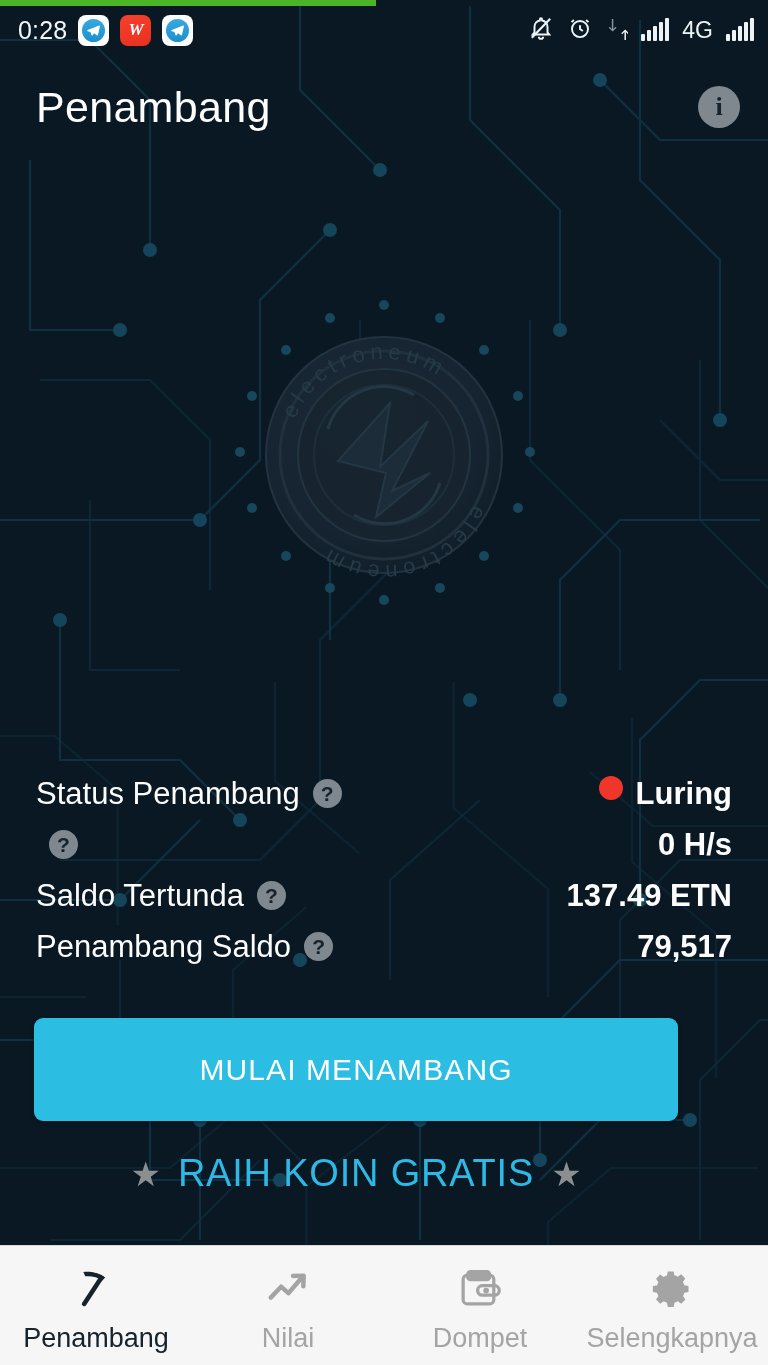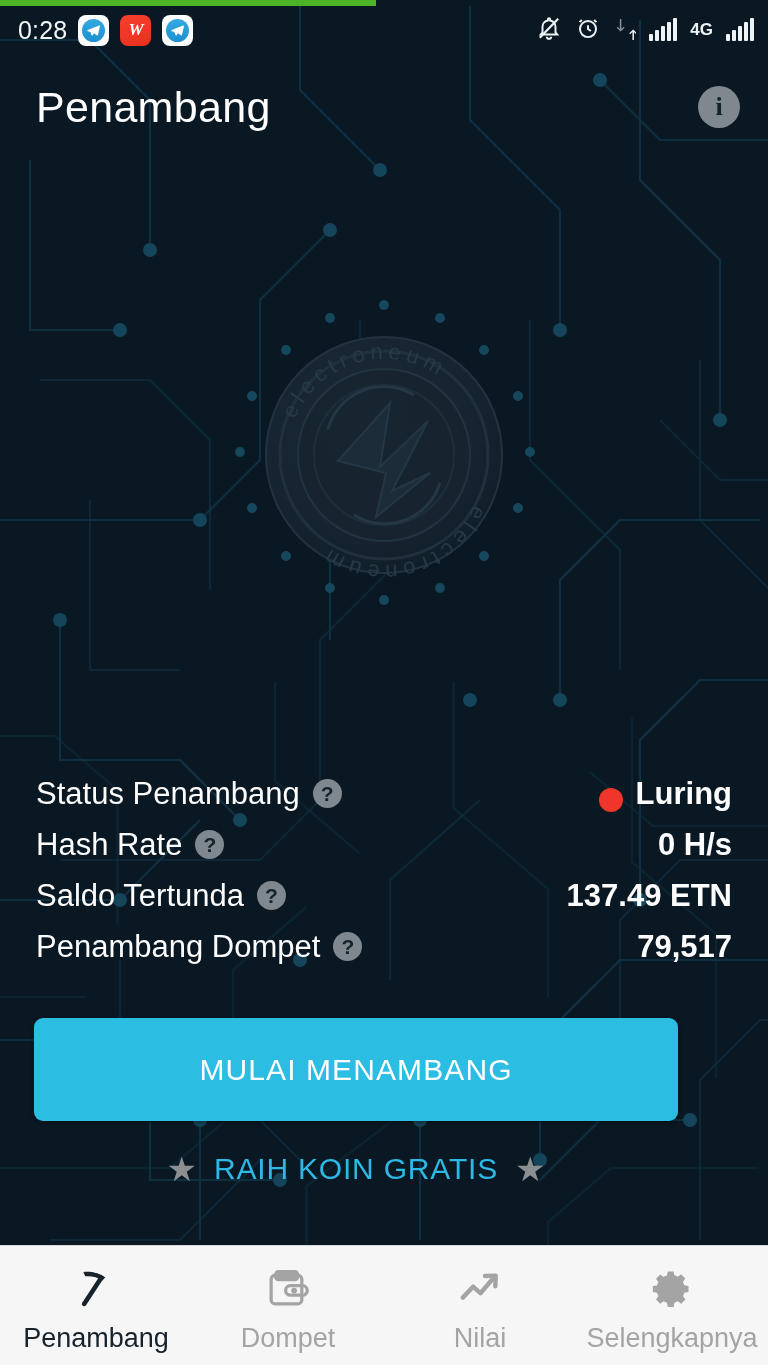--- a/index.html
+++ b/index.html
@@ -32,21 +32,21 @@
              display:flex; align-items:center; justify-content:center; }
   .appicon.tg { background:#fdfdfd; }
   .appicon.tg .disc { width:23px; height:23px; border-radius:50%;
       background:linear-gradient(180deg,#36a9e1,#1c8fd0);
       display:flex; align-items:center; justify-content:center; }
   .appicon.wp { background:linear-gradient(160deg,#f6402c,#e8301f); }
   .appicon.wp span { color:#fff; font-weight:bold; font-size:17px;
       font-family:"Liberation Serif", serif; font-style:italic; }
   .sig { display:flex; align-items:flex-end; gap:2px; height:22px; }
   .sig i { width:4px; background:#eef3f6; display:block; border-radius:1px; }
-  .net-label { font-size:17px; font-weight:bold; color:#eef3f6; letter-spacing:0; }
+  .net-label { font-size:23px; font-weight:normal; color:#eef3f6; letter-spacing:0; }
 
   
   .bg-layer { position:absolute; inset:0; z-index:1; background:#0a1823; }
   .bg-layer svg { position:absolute; inset:0; width:100%; height:100%; }
 
   
   .appbar {
     position:absolute; top:54px; left:0; width:768px; height:106px;
     display:flex; align-items:center; padding:0 28px 0 36px; z-index:30;
   }
@@ -65,38 +65,38 @@
   .stat-row { display:flex; align-items:center; height:51px; }
   .stat-label { font-size:31px; color:#fdfdfd; font-weight:400; white-space:nowrap; }
   .help {
     width:29px; height:29px; border-radius:50%; background:#7e888e;
     margin-left:13px; flex:0 0 auto; cursor:pointer;
     display:flex; align-items:center; justify-content:center;
   }
   .help span { color:#16222c; font-size:21px; font-weight:bold; line-height:1;
                font-family:"Liberation Sans", sans-serif; }
   .stat-value { margin-left:auto; font-size:31px; color:#fdfdfd; font-weight:bold;
-                display:flex; align-items:flex-end; white-space:nowrap; }
+                display:flex; align-items:flex-start; white-space:nowrap; }
   .dot { width:24px; height:24px; border-radius:50%; background:#f0362a;
          margin-right:13px; display:inline-block; }
 
   
   .cta-wrap { position:absolute; left:0; top:1018px; width:712px; z-index:30; padding:0 34px; }
   .cta-btn {
     width:100%; height:103px; border:none; border-radius:9px;
     background:#2cbde2; color:#ffffff; font-size:30px; letter-spacing:1.1px;
     font-family:"Liberation Sans", sans-serif; cursor:pointer;
     box-shadow:0 2px 4px rgba(0,0,0,.35);
   }
   .free-coins {
     margin-top:31px; display:flex; align-items:center; justify-content:center;
     gap:17px; cursor:pointer;
   }
   .free-coins .star { color:#8b8f92; font-size:34px; line-height:1; }
-  .free-coins .fc-label { color:#2eb8e6; font-size:30px; letter-spacing:.8px; }
+  .free-coins .fc-label { color:#2eb8e6; font-size:38px; letter-spacing:.8px; }
 
   
   .bottomnav {
     position:absolute; left:0; bottom:0; width:768px; height:120px;
     background:#f6f6f6; display:flex; z-index:30;
     border-top:1px solid #d9d9d9;
   }
   .nav-item {
     flex:1; display:flex; flex-direction:column; align-items:center;
     justify-content:center; gap:8px; cursor:pointer; padding-top:6px;
@@ -295,39 +295,38 @@
         <span class="stat-label">Status Penambang</span>
         <span class="help">
           <span>?</span>
         </span>
         <span class="stat-value">
           <span class="dot" style="background: rgb(240, 54, 42);"></span>
           <span>Luring</span>
         </span>
       </div>
       <div class="stat-row">
-        <span class="stat-label">Hash Rate</span>
         <span class="help">
           <span>?</span>
         </span>
         <span class="stat-value">
           <span>0 H/s</span>
         </span>
       </div>
       <div class="stat-row">
         <span class="stat-label">Saldo Tertunda</span>
         <span class="help">
           <span>?</span>
         </span>
         <span class="stat-value">
           <span>137.49 ETN</span>
         </span>
       </div>
       <div class="stat-row">
-        <span class="stat-label">Penambang Dompet</span>
+        <span class="stat-label">Penambang Saldo</span>
         <span class="help">
           <span>?</span>
         </span>
         <span class="stat-value">
           <span>79,517</span>
         </span>
       </div>
     </div>
 
   <div class="cta-wrap">
@@ -342,44 +341,44 @@
   <div class="bottomnav" id="bottomnav">
       <div class="nav-item active">
         <div class="nav-icon">
           <svg width="46" height="46" viewBox="0 0 24 24" fill="none" stroke="#16222c" stroke-width="2.2" stroke-linecap="round" stroke-linejoin="round">
             <path d="M6 3.4c4.1-.5 8 .6 10.6 2.6" fill="#16222c" stroke="none"></path>
             <path d="M5.4 3.1c4.4-.5 8.6.7 11.4 2.9l-1.5 1.6c-2.4-1.7-5.6-2.5-8.9-2.2z" fill="#16222c" stroke="none"></path>
             <path d="M14.6 6.4 5.8 19.8" stroke-width="2.4"></path>
           </svg>
         </div>
         <div class="nav-label">Penambang</div>
+      </div>
+      <div class="nav-item">
+        <div class="nav-icon">
+          <svg width="46" height="46" viewBox="0 0 24 24" fill="none" stroke="#a4a4a4" stroke-width="2.3" stroke-linecap="round" stroke-linejoin="round">
+            <polyline points="3,16.5 8.4,10.8 12.2,14.2 19.6,5.6"></polyline>
+            <polyline points="14.6,5.2 20.2,5 20,10.6"></polyline>
+          </svg>
+        </div>
+        <div class="nav-label">Nilai</div>
       </div>
       <div class="nav-item">
         <div class="nav-icon">
           <svg width="46" height="46" viewBox="0 0 24 24" fill="none" stroke="#a4a4a4" stroke-width="1.7">
             <rect x="3.2" y="4.8" width="16" height="15" rx="2.2"></rect>
             <rect x="5.6" y="2.9" width="11.4" height="4.2" rx="1.4"></rect>
             <path d="M6.4 4.2h10M6.4 5.6h10"></path>
             <path d="M13.2 10.3h6.4a1.4 1.4 0 0 1 0 4.9h-6.4a2.45 2.45 0 0 1 0-4.9z"></path>
             <circle cx="15.2" cy="12.8" r="1.5" fill="#a4a4a4" stroke="none"></circle>
           </svg>
         </div>
         <div class="nav-label">Dompet</div>
       </div>
       <div class="nav-item">
         <div class="nav-icon">
-          <svg width="46" height="46" viewBox="0 0 24 24" fill="none" stroke="#a4a4a4" stroke-width="2.3" stroke-linecap="round" stroke-linejoin="round">
-            <polyline points="3,16.5 8.4,10.8 12.2,14.2 19.6,5.6"></polyline>
-            <polyline points="14.6,5.2 20.2,5 20,10.6"></polyline>
-          </svg>
-        </div>
-        <div class="nav-label">Nilai</div>
-      </div>
-      <div class="nav-item">
-        <div class="nav-icon">
           <svg width="44" height="44" viewBox="0 0 24 24" fill="#a4a4a4">
             <path d="M12 8.2a3.8 3.8 0 1 0 0 7.6 3.8 3.8 0 0 0 0-7.6zm0 5.7a1.9 1.9 0 1 1 0-3.8 1.9 1.9 0 0 1 0 3.8z"></path>
             <path d="M21 13.6v-3.2l-2.3-.45a6.9 6.9 0 0 0-.75-1.8l1.3-1.9-2.25-2.25-1.9 1.3a6.9 6.9 0 0 0-1.8-.75L12.9 2.4H9.7L9.25 4.7a6.9 6.9 0 0 0-1.8.75L5.55 4.15 3.3 6.4l1.3 1.9a6.9 6.9 0 0 0-.75 1.8L1.55 10.4v3.2l2.3.45a6.9 6.9 0 0 0 .75 1.8l-1.3 1.9 2.25 2.25 1.9-1.3a6.9 6.9 0 0 0 1.8.75l.45 2.3h3.2l.45-2.3a6.9 6.9 0 0 0 1.8-.75l1.9 1.3 2.25-2.25-1.3-1.9a6.9 6.9 0 0 0 .75-1.8z"></path>
           </svg>
         </div>
         <div class="nav-label">Selengkapnya</div>
       </div>
     </div>
 
 </div>

